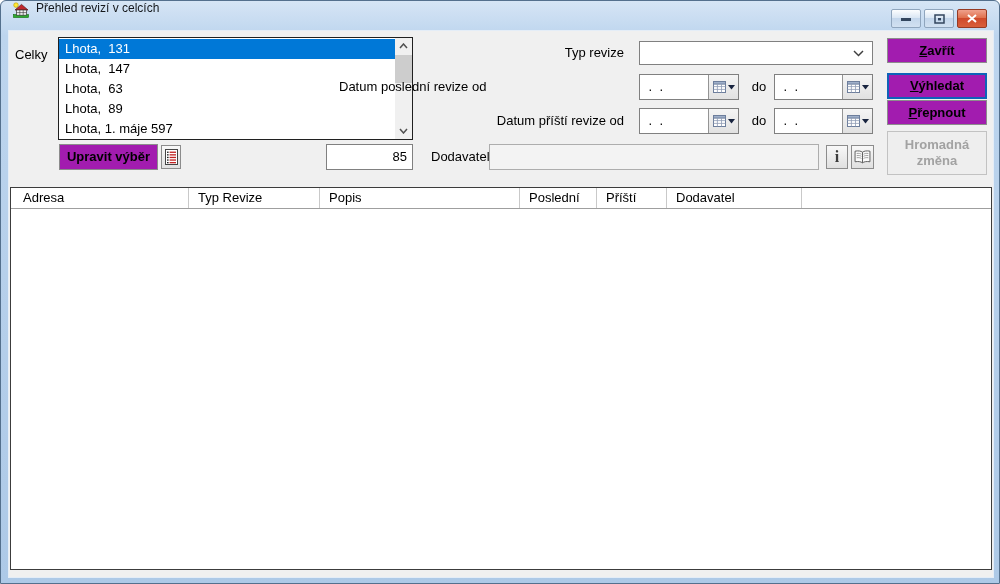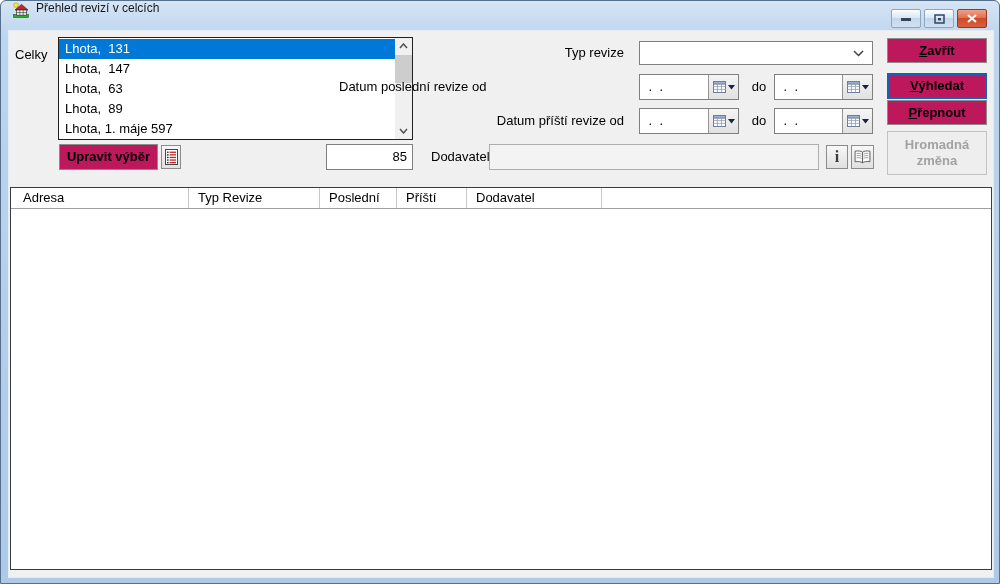--- a/index.html
+++ b/index.html
@@ -37,21 +37,21 @@
   .lb-item { height:20px; line-height:20px; padding-left:6px; white-space:pre;
     font-size:13px; cursor:default; }
   .lb-item.selected { background:#0078d7; color:#fff; }
   .lb-scroll { position:absolute; top:0; right:0; bottom:0; width:17px; background:#f0f0f0; }
   .sb-btn { position:absolute; left:0; width:17px; height:16px; background:#f0f0f0;
     border:none; display:flex; align-items:center; justify-content:center; padding:0; }
   .sb-up { top:0; } .sb-down { bottom:0; }
   .sb-thumb { position:absolute; left:0; top:17px; width:17px; height:28px; background:#cdcdcd; }
 
   
-  .btn { position:absolute; border:1px solid #8c8c8c; background:#be185d;
+  .btn { position:absolute; border:1px solid #8c8c8c; background:#a21caf;
     font-family:"Liberation Sans",sans-serif; font-weight:bold; font-size:13px; color:#000;
     display:flex; align-items:center; justify-content:center; text-align:center;
     padding:0; cursor:default; line-height:16px; }
   .btn .accel { text-decoration:underline; }
   .btn.default-focus { border:2px solid #0f63b8; }
   .btn.disabled { color:#a2a2a2; border-color:#c2c2c2; background:#eeeeee; }
   .iconbtn { position:absolute; border:1px solid #8c8c8c;
     background:linear-gradient(#f8f8f8,#e0e0e0);
     display:flex; align-items:center; justify-content:center; padding:0; cursor:default; }
 
@@ -248,20 +248,21 @@
     </button>
     <button class="btn disabled" style="left:878px; top:100px; width:100px; height:44px; padding:0 14px;">Hromadná změna</button>
     <button class="btn" style="left:878px; top:69px; width:100px; height:25px;">
       <span><span class="accel">P</span><span>řepnout</span></span>
     </button>
 
     <div class="grid">
       <div class="grid-head">
         <div class="grid-th" style="width:178px;">Adresa</div>
         <div class="grid-th" style="width:131px;">Typ Revize</div>
+        <div class="grid-th" style="width:200px;">Popis</div>
         <div class="grid-th" style="width:77px;">Poslední</div>
         <div class="grid-th" style="width:70px;">Příští</div>
         <div class="grid-th" style="width:135px;">Dodavatel</div>
         <div class="grid-th grid-fill"></div>
       </div>
       <div class="grid-body"></div>
     </div>
 
   </div>
 </div>

